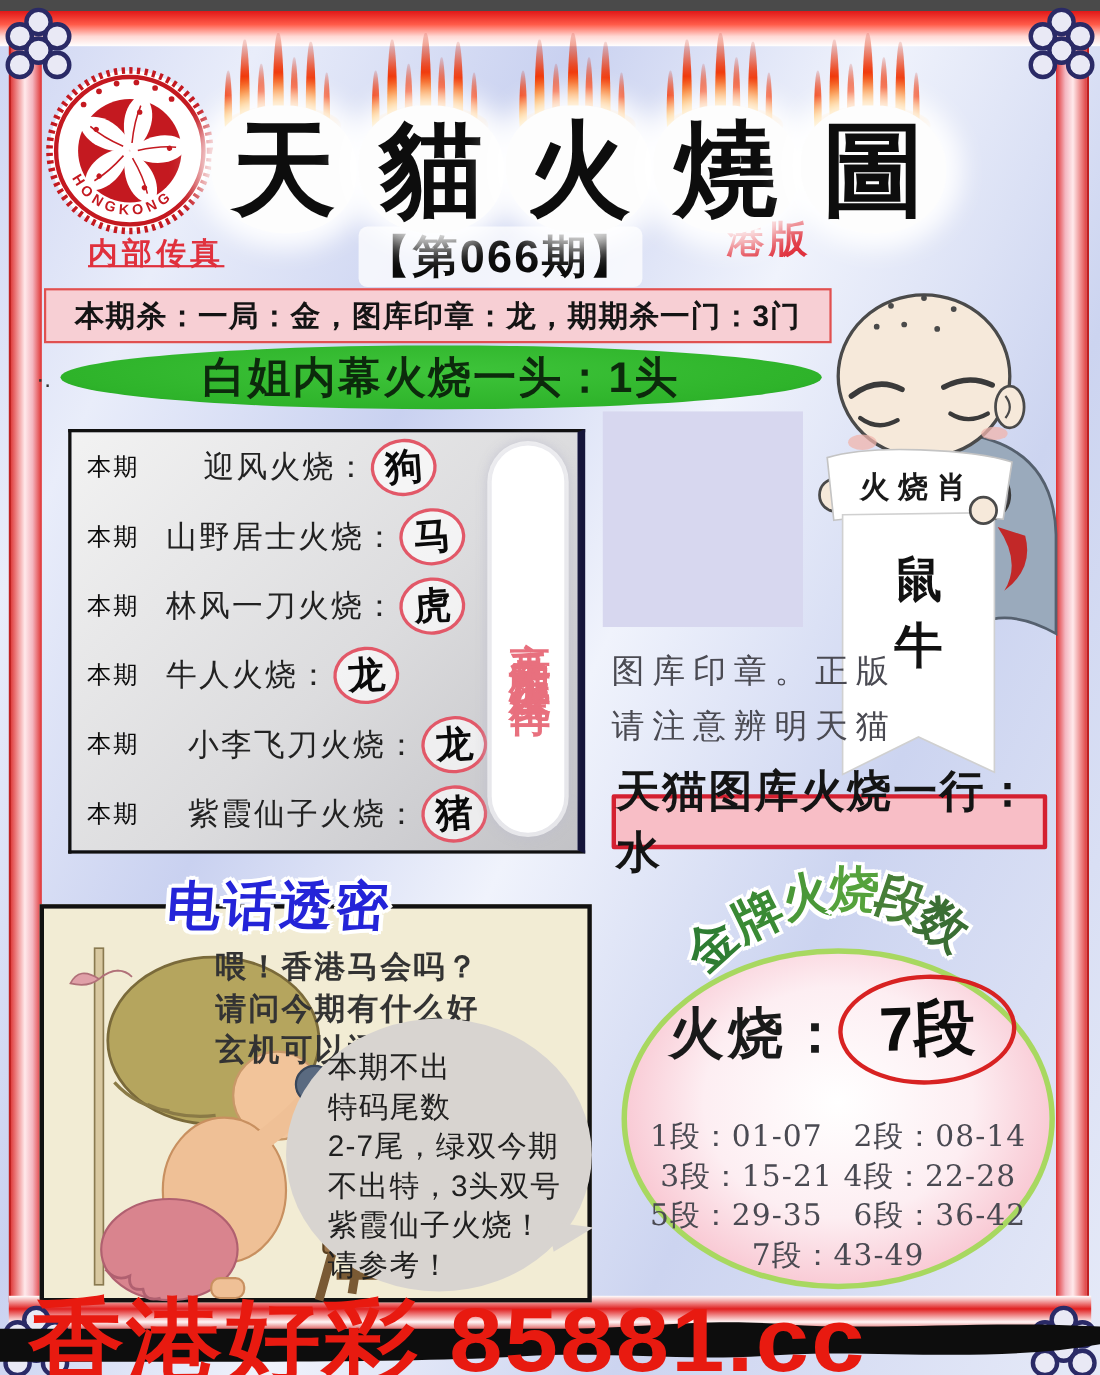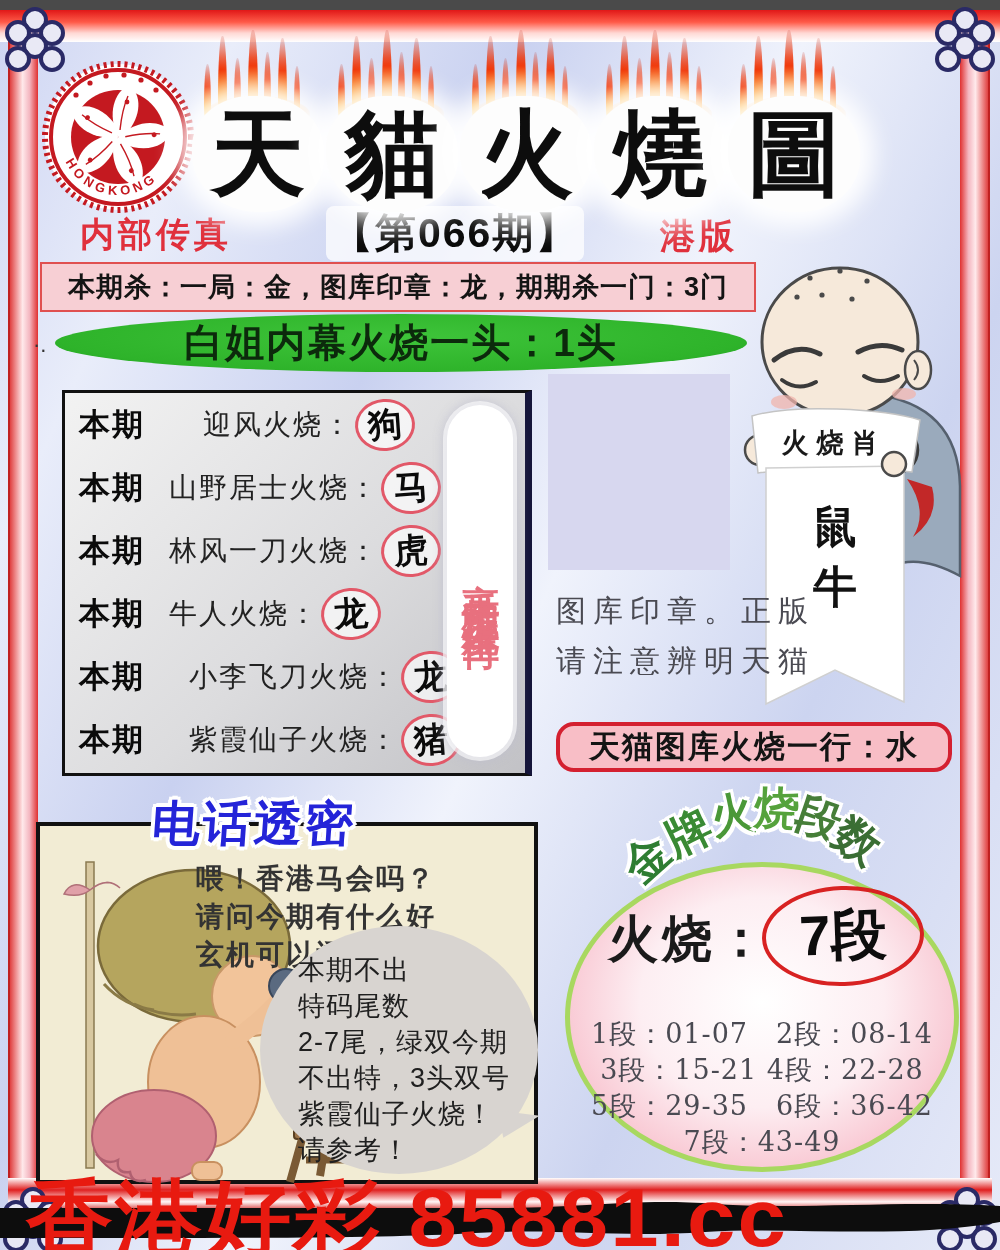--- a/index.html
+++ b/index.html
@@ -30,56 +30,56 @@
   .flame i:nth-child(4){left:50px;width:10px;height:94px;}
   .flame i:nth-child(5){left:66px;width:7px;height:72px;}
   .flame i:nth-child(6){left:80px;width:9px;height:86px;}
   .flame i:nth-child(7){left:96px;width:6px;height:58px;}
   .flame::after{content:"";position:absolute;left:6px;right:6px;bottom:-8px;height:36px;border-radius:50%;
     background:radial-gradient(ellipse at center,#ffd84a 0%,#ff9000 45%,rgba(255,80,0,0) 75%);}
   .tchar{position:absolute;top:66px;left:0;width:124px;height:120px;display:flex;align-items:center;justify-content:center;
     font-size:94px;font-weight:900;color:#0d0d0d;z-index:2;}
   .tchar::before{content:"";position:absolute;inset:2px -4px;background:#fdfdfd;border-radius:44% 48% 46% 50%;
     box-shadow:0 0 22px 14px rgba(255,255,255,.95);z-index:-1;}
-  .fax{position:absolute;left:80px;top:212px;font-size:34px;font-weight:900;color:#e0303c;letter-spacing:4px;}
+  .fax{position:absolute;left:80px;top:212px;font-size:27px;font-weight:900;color:#e0303c;letter-spacing:4px;text-decoration:underline;}
   .issue{position:absolute;left:326px;top:206px;font-size:41px;font-weight:900;color:#0a0a0a;
     background:rgba(255,255,255,.75);border-radius:8px;padding:0 6px;letter-spacing:2px;}
-  .edition{position:absolute;left:660px;top:213px;font-size:35px;font-weight:900;color:#e0303c;letter-spacing:4px;}
+  .edition{position:absolute;left:660px;top:194px;font-size:35px;font-weight:900;color:#e0303c;letter-spacing:4px;}
   
   .killbox{position:absolute;left:40px;top:262px;width:712px;height:46px;background:#f7cfd4;border:2px solid #e05050;
     display:flex;align-items:center;justify-content:center;font-size:27px;font-weight:900;color:#141414;letter-spacing:1px;}
   .greenoval{position:absolute;left:55px;top:314px;width:692px;height:58px;border-radius:50%;
     background:radial-gradient(ellipse at 50% 40%,#3ec43a 0%,#2eb32a 70%,#1d9a1e 100%);
     display:flex;align-items:center;justify-content:center;font-size:39px;font-weight:900;color:#0c2a0c;letter-spacing:2px;}
   .stray{position:absolute;left:33px;top:332px;font-size:22px;color:#333;}
   
   .btable{position:absolute;left:62px;top:390px;width:470px;height:386px;
     background:linear-gradient(135deg,#f2f2f2 0%,#dcdcde 55%,#c2c2c6 100%);
     border:3px solid #111;border-right:7px solid #15153a;box-sizing:border-box;}
   .brow{height:63px;display:flex;align-items:center;padding-left:14px;}
-  .bprefix{font-size:31px;font-weight:700;color:#0a0a0a;letter-spacing:2px;}
+  .bprefix{font-size:22px;font-weight:400;color:#0a0a0a;letter-spacing:2px;}
   .blabel{font-family:Liberation Mono, monospace;font-size:28px;color:#222;letter-spacing:2px;margin-left:24px;}
   .brow:nth-child(1) .blabel{margin-left:58px;}
   .brow:nth-child(5) .blabel{margin-left:44px;}
   .brow:nth-child(6) .blabel{margin-left:44px;}
   .acircle{display:flex;align-items:center;justify-content:center;width:54px;height:46px;margin-left:2px;
     border:3px solid #e25868;border-radius:50%;background:rgba(255,255,255,.65);
     font-size:34px;font-weight:900;color:#0a0a0a;transform:rotate(-4deg);}
   .sidestrip{position:absolute;right:12px;top:12px;width:66px;height:352px;background:#fff;border-radius:34px;
     box-shadow:0 0 0 4px rgba(255,255,255,.6),0 0 12px 3px rgba(190,190,205,.9);
     display:flex;align-items:center;justify-content:center;}
   .sidestrip span{writing-mode:vertical-rl;font-size:38px;font-weight:900;color:#e8707e;letter-spacing:7px;}
   
   .purplebox{position:absolute;left:548px;top:374px;width:182px;height:196px;background:#d7d7ef;}
   .monk{position:absolute;left:722px;top:254px;width:240px;height:480px;}
   .stampnote{position:absolute;left:556px;top:586px;font-family:"DejaVu Serif",serif;font-size:30px;color:#4a4a52;
     letter-spacing:7px;line-height:50px;}
   .waterbox{position:absolute;left:556px;top:722px;width:396px;height:50px;background:#f8bec6;border:4px solid #d42030;
-    border-radius:18px;display:flex;align-items:center;justify-content:center;
-    font-size:31px;font-weight:900;color:#141414;letter-spacing:2px;box-sizing:border-box;}
+    border-radius:2px;display:flex;align-items:center;justify-content:center;
+    font-size:40px;font-weight:900;color:#141414;letter-spacing:2px;box-sizing:border-box;}
   
   .phonebox{position:absolute;left:36px;top:822px;width:502px;height:362px;background:#f2ecd4;border:4px solid #111;
     box-sizing:border-box;}
   .phonetitle{position:absolute;left:112px;top:-34px;font-size:48px;font-weight:900;color:#2424d8;letter-spacing:3px;
     transform:skewX(-4deg);
     text-shadow:-3px -3px 0 #fff,3px -3px 0 #fff,-3px 3px 0 #fff,3px 3px 0 #fff,0 -4px 0 #fff,0 4px 0 #fff,-4px 0 0 #fff,4px 0 0 #fff;}
   .question{position:absolute;left:156px;top:34px;font-family:"DejaVu Serif",serif;font-size:28px;font-weight:700;
     color:#333;line-height:38px;letter-spacing:2px;}
   .bubble{position:absolute;left:220px;top:100px;width:278px;height:248px;background:#d8d4d0;border-radius:50%;}
   .bubble-tail{position:absolute;left:460px;top:280px;width:0;height:0;border-left:40px solid #d8d4d0;

